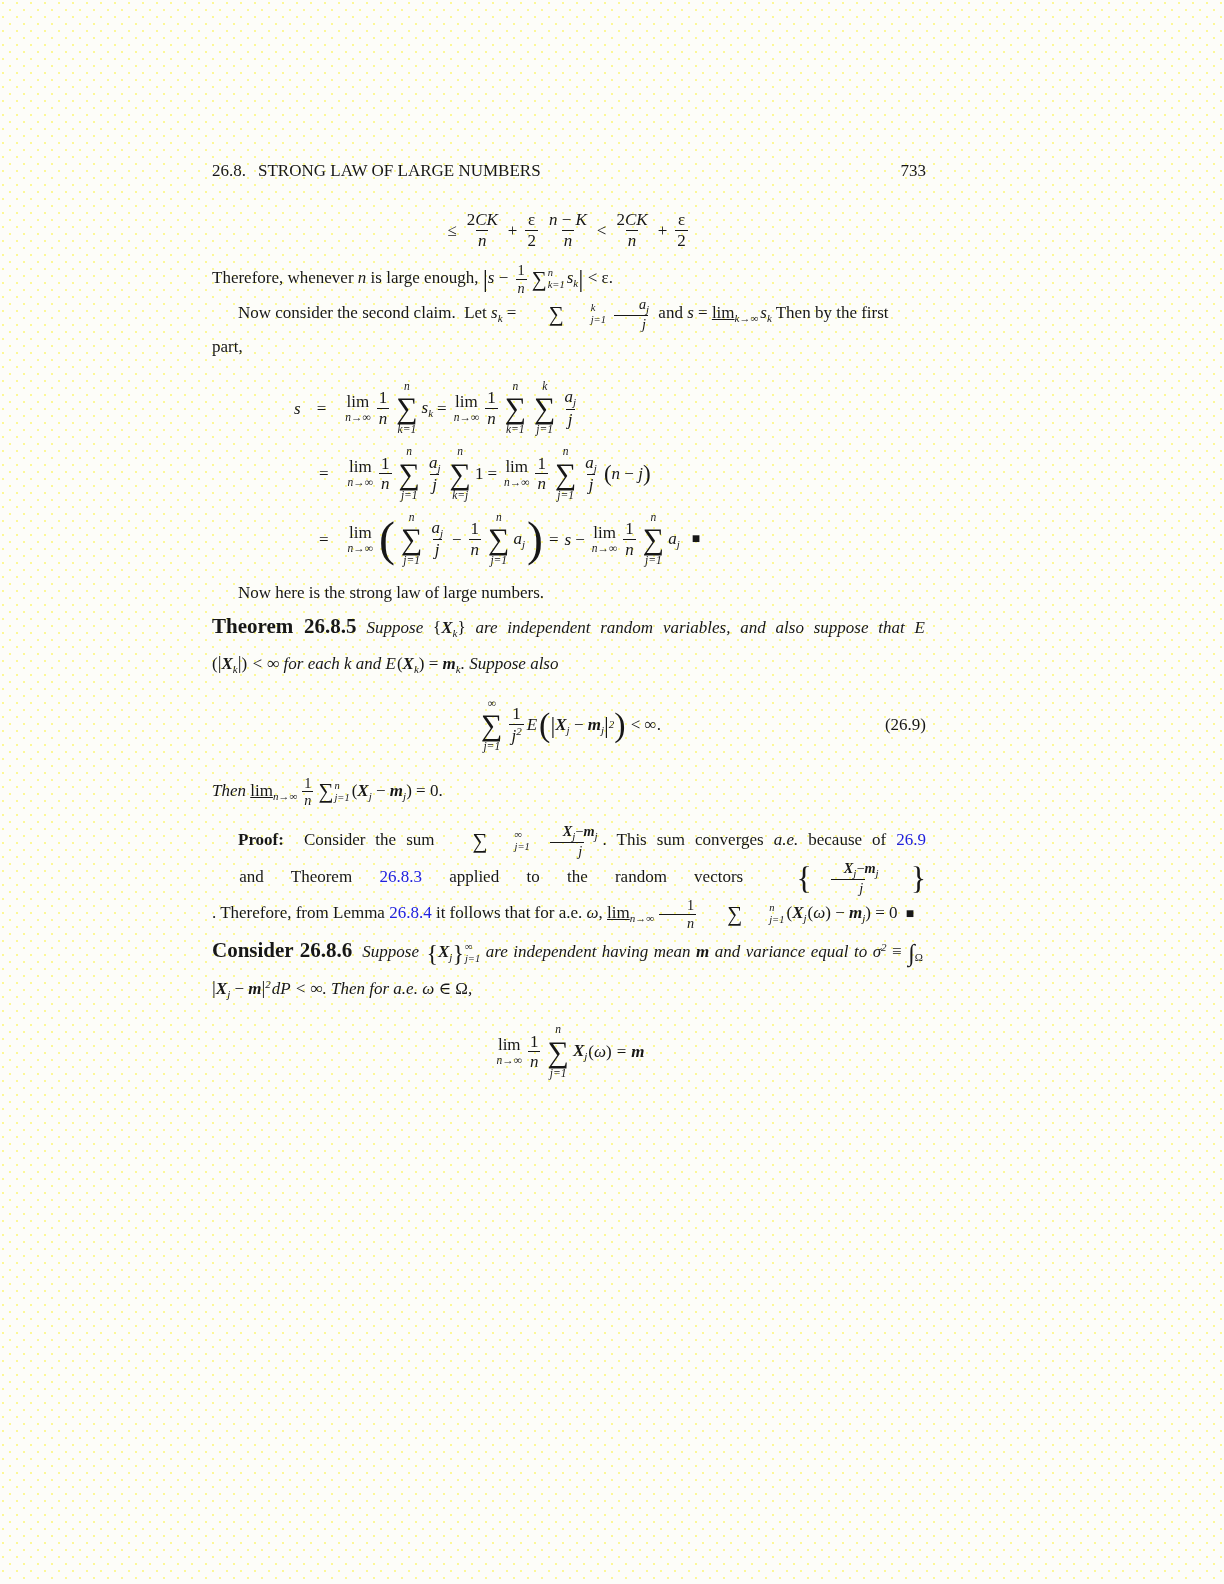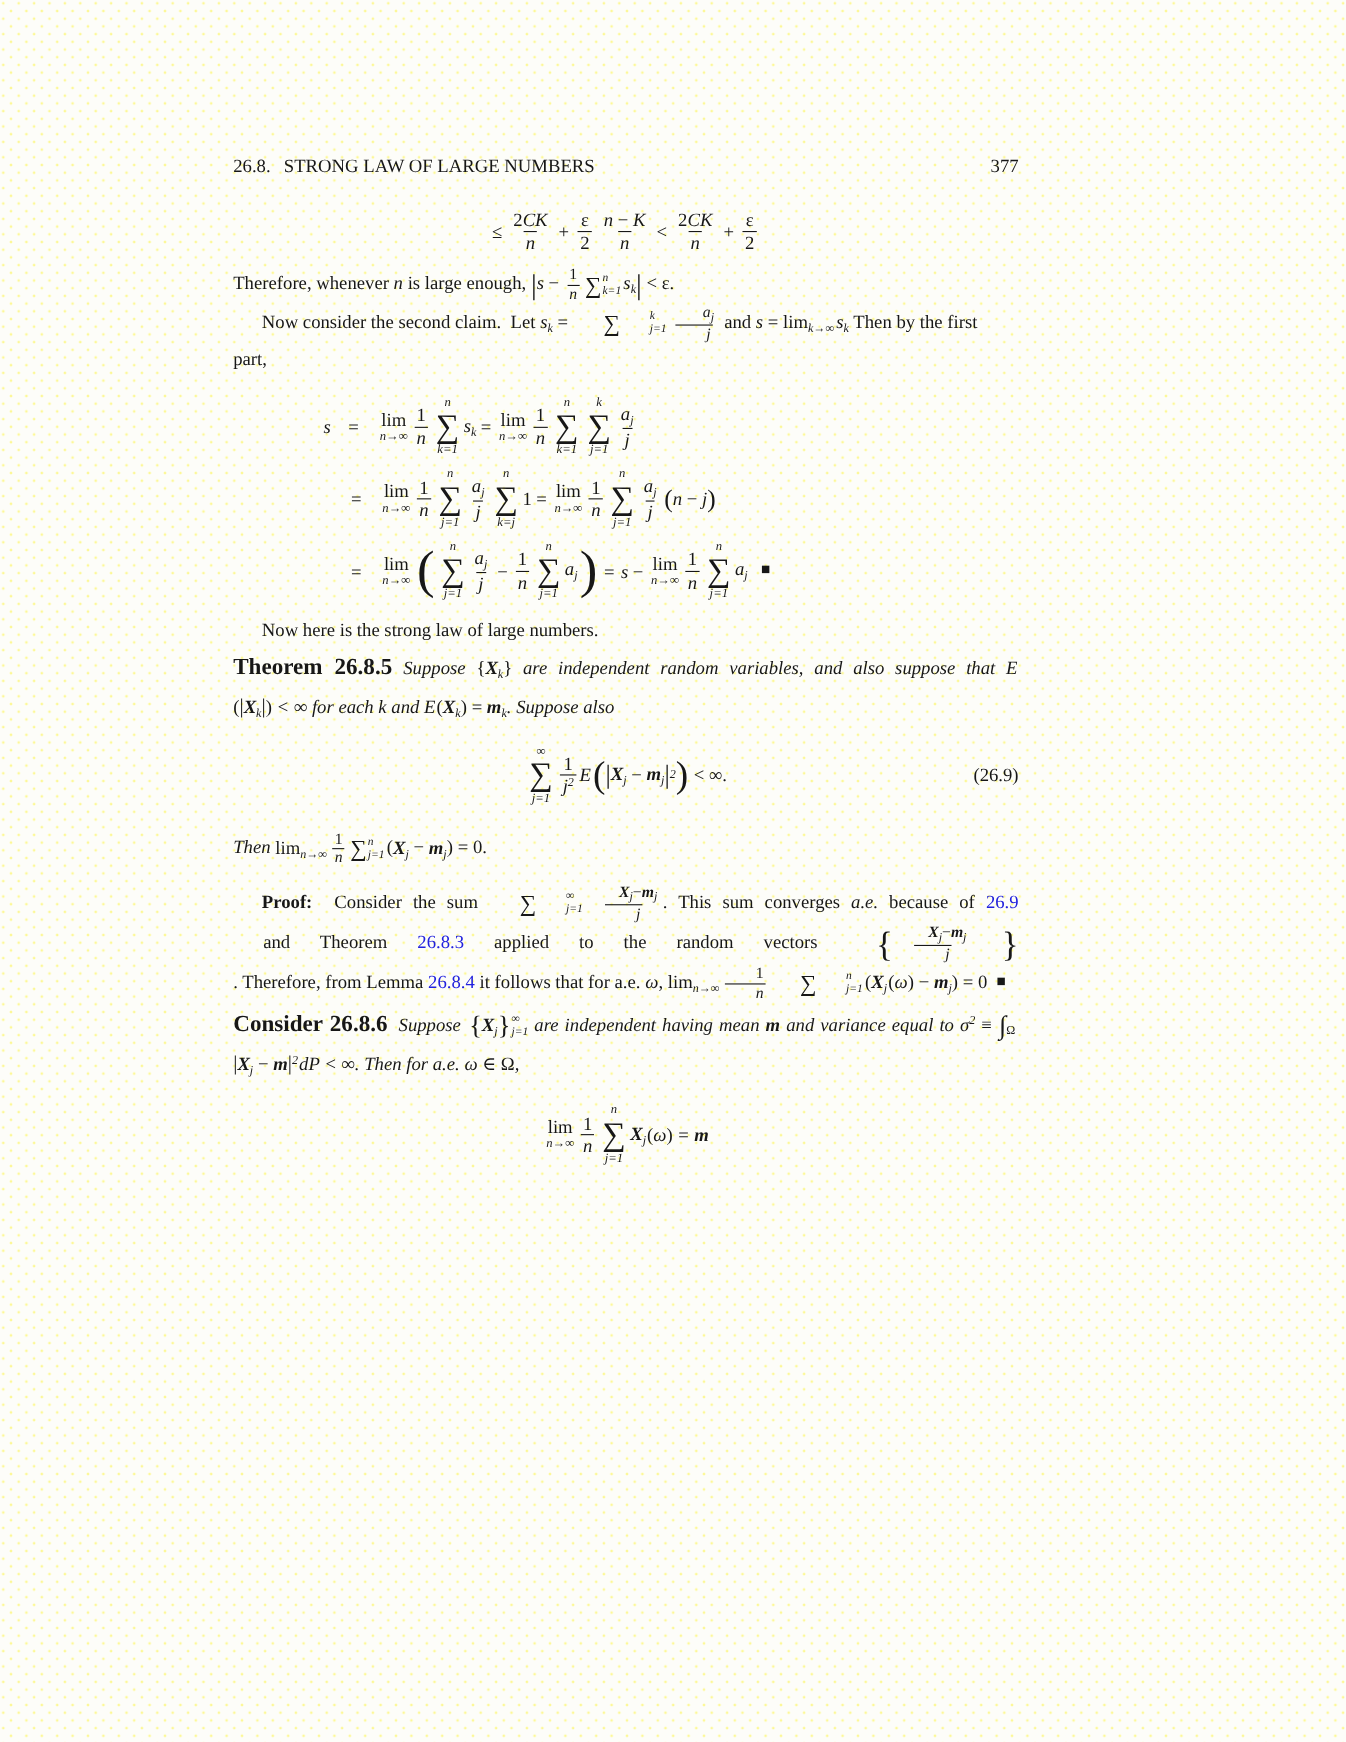--- a/index.html
+++ b/index.html
@@ -10,21 +10,21 @@
   }
   .sheet{
     position:relative;width:1224px;height:1584px;overflow:hidden;
     background-color:#fdfdf9;
     background-image:
       radial-gradient(circle, rgba(252,244,70,.55) 1.05px, rgba(252,244,70,0) 1.5px),
       radial-gradient(circle, rgba(252,244,70,.55) 1.05px, rgba(252,244,70,0) 1.5px);
     background-size:14px 14px,14px 14px;
     background-position:3px 3px,10px 10px;
   }
-  .content{position:absolute;left:212px;top:137px;width:714px;font-size:17px;line-height:1.6;}
+  .content{position:absolute;left:212px;top:157px;width:714px;font-size:17px;line-height:1.6;}
 
   .header-row{display:flex;justify-content:space-between;margin-bottom:26px;}
   .header-left span{white-space:pre;}
   .sec-num{margin-right:12px;}
 
   p{margin:0;}
   .just{text-align:justify;}
   .indent{text-indent:26px;}
   .proofp{line-height:2.05;margin-top:14px;}
   .thm{line-height:1.85;text-align:justify;}
@@ -59,40 +59,40 @@
   .mbigop .bsym{font-size:30px;line-height:1.0;}
   .mssum{display:inline-flex;align-items:center;vertical-align:middle;margin:0 2px;}
   .mssum .ssym{font-size:21px;line-height:1;}
   .sscr{display:inline-flex;flex-direction:column;align-items:flex-start;font-size:10.5px;
         line-height:1.15;margin-left:1px;font-style:italic;vertical-align:middle;}
   .mscr{display:inline-flex;}
   .mlim{display:inline-flex;flex-direction:column;align-items:center;vertical-align:middle;
         line-height:1;margin:0 3px;}
   .mlim .lword{line-height:1;}
   .mlim .lsub{font-size:11.5px;font-style:italic;margin-top:2px;}
-  .milim{display:inline;}
+  .milim{display:inline;text-decoration:underline;}
   .mint{display:inline-flex;align-items:flex-end;vertical-align:middle;margin:0 1px;}
   .mint .isym{font-size:24px;line-height:1;}
   .mint .ilow{font-size:11px;margin:0 1px -2px 0;}
   .mbig{display:inline-block;line-height:0;vertical-align:middle;font-weight:400;}
   .qed{font-size:14px;vertical-align:middle;}
   .link{color:#2121dd;}
   .msp{display:inline-block;}
 </style>
 </head>
 <body>
 
 <div class="sheet">
   <div class="content">
 
     <div class="header-row">
       <span class="header-left">
         <span class="sec-num">26.8.</span><span>STRONG LAW OF LARGE NUMBERS</span>
       </span>
-      <span>377</span>
+      <span>733</span>
     </div>
 
     <div class="deq" style="margin:6px 0 12px;">
       <span class="deq-inner">
           <span class="mt">≤</span>
           <span class="msp" style="width: 5px;"></span>
           <span class="mfrac">
             <span class="mnum"><span class="mt">2</span><span class="mv">CK</span></span>
             <span class="mden"><span class="mv">n</span></span>
           </span>

